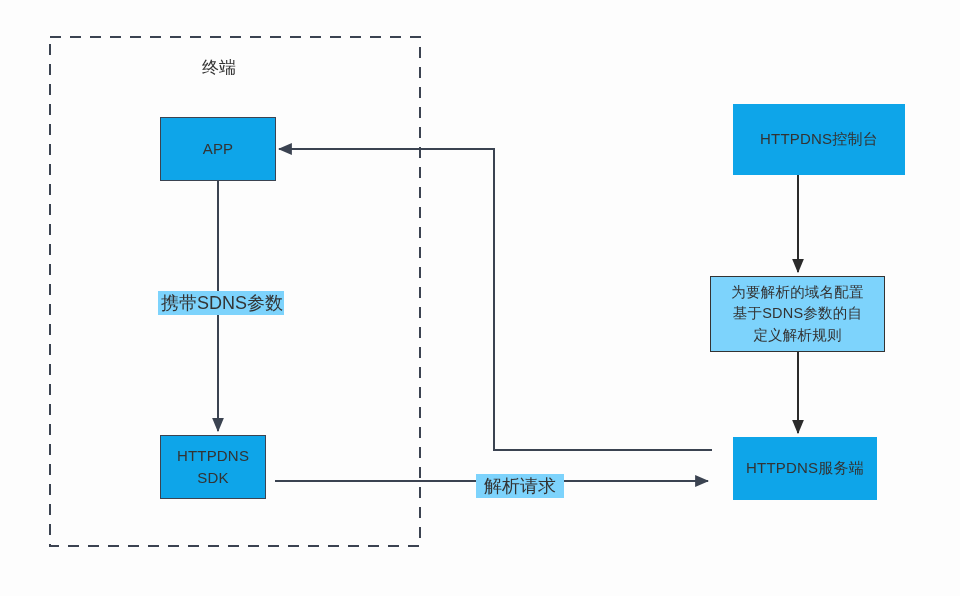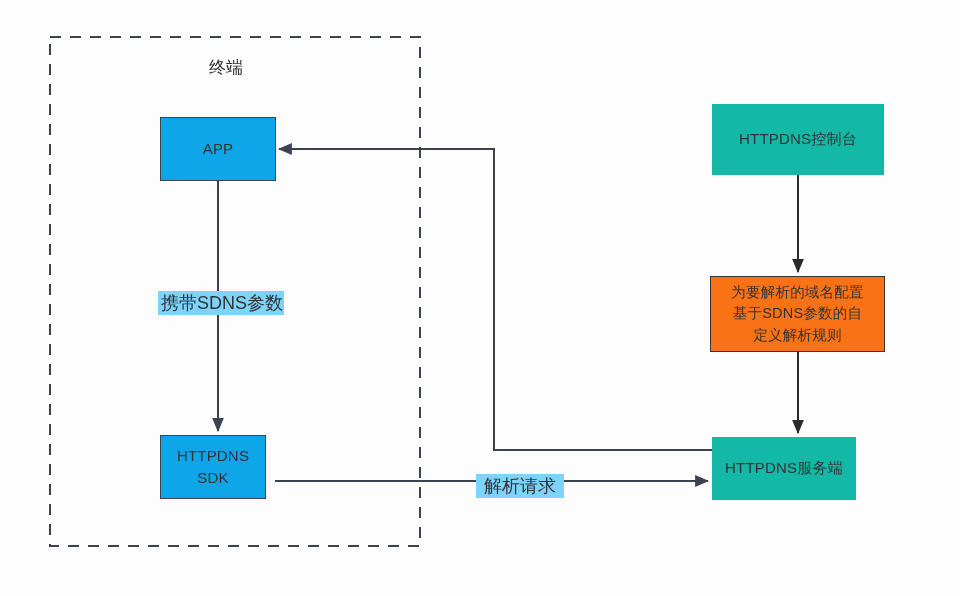--- a/index.html
+++ b/index.html
@@ -33,25 +33,26 @@
     font-size: 15px;
     line-height: 1.5;
     letter-spacing: 0.2px;
     white-space: pre-line;
   }
   .node-plain {
     background: #0ea5e9;
     border: 1.6px solid #3b4351;
   }
   .node-fill {
-    background: #14b8a6;
+    background: #0ea5e9;
     border: none;
+    margin-left: 21px;
   }
   .node-rule {
-    background: #f97316;
+    background: #7dd3fc;
     border: 1.6px solid #333333;
     font-size: 14.5px;
     line-height: 1.45;
   }
   .group-label {
     position: absolute;
     color: #333333;
     font-size: 17px;
     text-align: center;
     white-space: nowrap;
@@ -87,21 +88,21 @@
 
     <path d="M 275 481 L 708 481" fill="none" stroke="#3b4351" stroke-width="2" marker-end="url(#arrowDark)"></path>
 
     <path d="M 712 450 L 494 450 L 494 149 L 279 149" fill="none" stroke="#3b4351" stroke-width="2" marker-end="url(#arrowDark)"></path>
 
     <path d="M 798 175 L 798 272" fill="none" stroke="#2b2b2b" stroke-width="2" marker-end="url(#arrowBlack)"></path>
 
     <path d="M 798 352 L 798 433" fill="none" stroke="#2b2b2b" stroke-width="2" marker-end="url(#arrowBlack)"></path>
   </svg>
 
-  <div class="group-label" style="left:176px; top:56px; width:100px;">终端</div>
+  <div class="group-label" style="left:169px; top:56px; width:100px;">终端</div>
 
   <div class="node node-plain" style="left:160px; top:117px; width:116px; height:64px;">APP</div>
 
   <div class="node node-plain" style="left:160px; top:435px; width:106px; height:64px;">HTTPDNS
 SDK</div>
 
   <div class="node node-fill" style="left:712px; top:104px; width:172px; height:71px;">HTTPDNS控制台</div>
 
   <div class="node node-rule" style="left:710px; top:276px; width:175px; height:76px;">为要解析的域名配置
 基于SDNS参数的自

